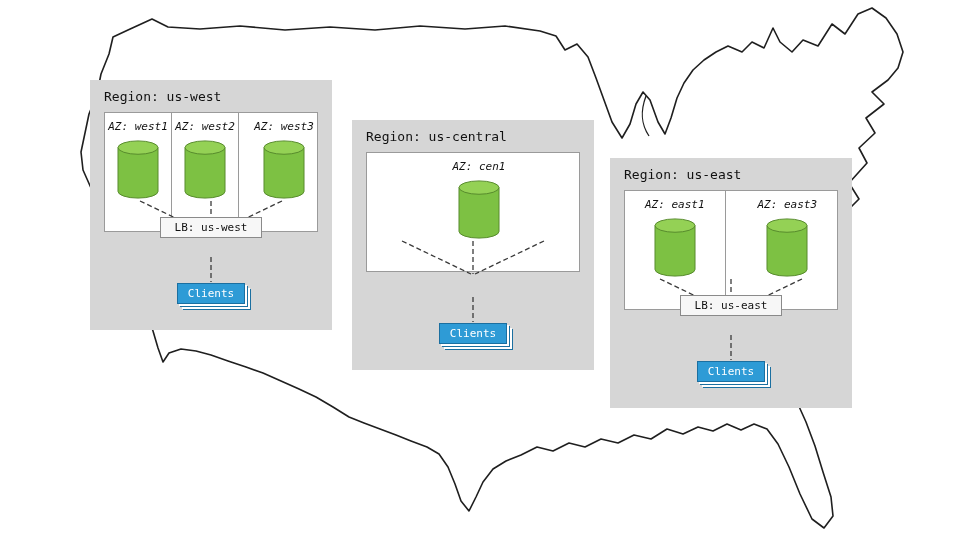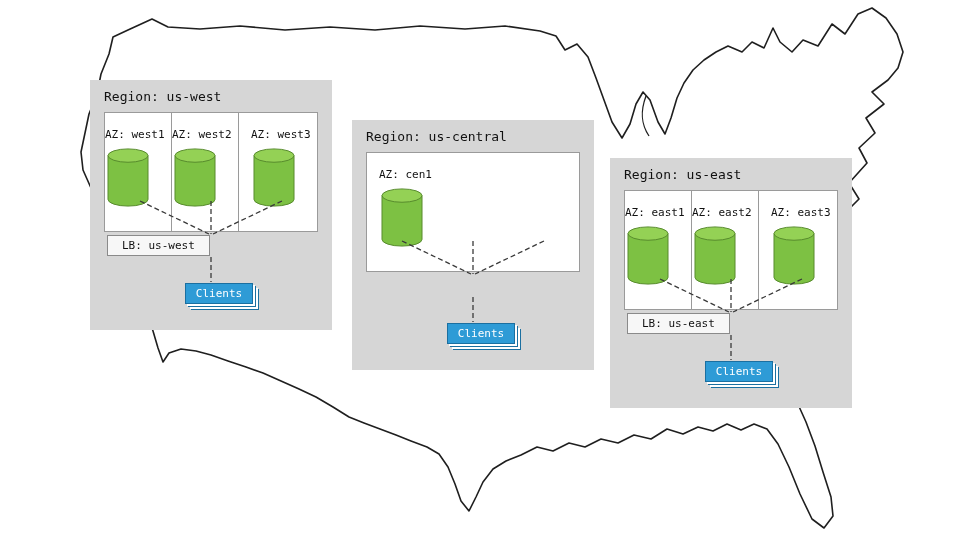--- a/index.html
+++ b/index.html
@@ -16,38 +16,38 @@
 
   
   .region{position:absolute;width:242px;height:250px;background:var(--region_bg,#d6d6d6);z-index:1;}
   .region-title{position:absolute;top:9px;left:14px;font-size:13px;white-space:nowrap;}
   .az-row{
     position:absolute;top:32px;left:14px;width:214px;height:120px;
     background:var(--az_bg,#ffffff);border:1px solid #9a9a9a;
     display:flex;box-sizing:border-box;
   }
   .az{
-    flex:1;display:flex;flex-direction:column;align-items:flex-start;
-    border-right:1px solid #9a9a9a;padding-top:14px;box-sizing:border-box;min-width:0;
+    flex:1;display:flex;flex-direction:column;align-items:center;
+    border-right:1px solid #9a9a9a;padding-top:6px;box-sizing:border-box;min-width:0;font-style:italic;
   }
   .az:last-child{border-right:none;margin-left:12px;}
   .az-label{font-size:11px;line-height:15px;margin-bottom:5px;white-space:nowrap;}
   .cylinder{display:block;}
   .cyl-body{fill:var(--cylinder_body,#7dc143);stroke:var(--cylinder_stroke,#55882b);stroke-width:1;}
   .cyl-top{fill:var(--cylinder_top,#94d155);stroke:var(--cylinder_stroke,#55882b);stroke-width:1;}
 
   .connectors{position:absolute;inset:0;z-index:2;pointer-events:none;}
   .dash{stroke:#3a3a3a;stroke-width:1.3;fill:none;stroke-dasharray:5 3;}
 
-  .lb-row{position:absolute;top:155px;left:0;width:100%;display:flex;z-index:3;margin-left:17px;}
+  .lb-row{position:absolute;top:137px;left:0;width:100%;display:flex;justify-content:center;z-index:3;}
   .lb{
     background:var(--lb_bg,#f7f7f7);border:1px solid #8a8a8a;
     font-size:11px;line-height:13px;padding:3px 14px;white-space:nowrap;
   }
-  .clients-row{position:absolute;top:203px;left:8px;width:100%;display:flex;justify-content:center;z-index:3;text-align:right;}
+  .clients-row{position:absolute;top:203px;left:0;width:100%;display:flex;justify-content:center;z-index:3;text-align:right;}
   .clients{
     background:var(--clients_bg,#2e9bd6);border:1px solid var(--clients_border,#1b6fa0);
     color:#ffffff;font-size:11px;line-height:13px;padding:3px 10px;white-space:nowrap;
     box-shadow:2px 2px 0 0 #ffffff,3px 3px 0 0 var(--clients_border,#1b6fa0),
                5px 5px 0 0 #ffffff,6px 6px 0 0 var(--clients_border,#1b6fa0);
   }
 </style>
 </head>
 <body>
 
@@ -115,27 +115,20 @@
   <div class="region-title">Region: us-east</div>
   <div class="az-row">
     <div class="az">
       <div class="az-label">AZ: east1</div>
       <svg class="cylinder" width="46" height="61" viewBox="0 0 48 64">
         <path class="cyl-body" d="M3 9 V55 a21 7 0 0 0 42 0 V9"></path>
         <ellipse class="cyl-top" cx="24" cy="9" rx="21" ry="7"></ellipse>
       </svg>
     </div>
     <div class="az">
-      <div class="az-label">AZ: east2</div>
-      <svg class="cylinder" width="46" height="61" viewBox="0 0 48 64">
-        <path class="cyl-body" d="M3 9 V55 a21 7 0 0 0 42 0 V9"></path>
-        <ellipse class="cyl-top" cx="24" cy="9" rx="21" ry="7"></ellipse>
-      </svg>
-    </div>
-    <div class="az">
       <div class="az-label">AZ: east3</div>
       <svg class="cylinder" width="46" height="61" viewBox="0 0 48 64">
         <path class="cyl-body" d="M3 9 V55 a21 7 0 0 0 42 0 V9"></path>
         <ellipse class="cyl-top" cx="24" cy="9" rx="21" ry="7"></ellipse>
       </svg>
     </div>
   </div>
   <svg class="connectors" width="242" height="250" viewBox="0 0 242 250">
     <path class="dash" d="M50 121 L119 154 M121 121 V154 M192 121 L123 154 M121 177 V202"></path>
   </svg>

